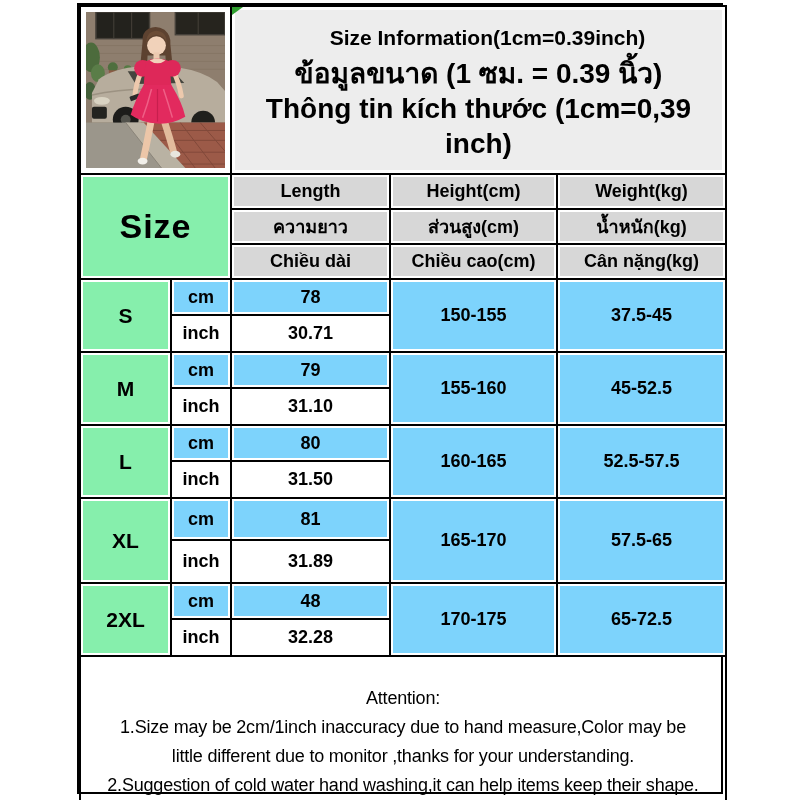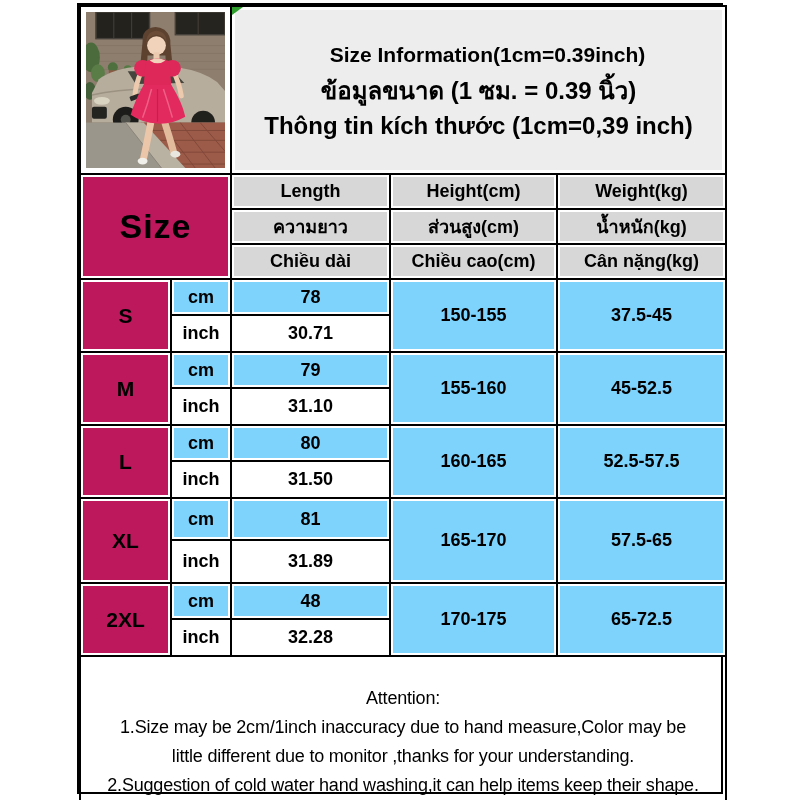--- a/index.html
+++ b/index.html
@@ -12,39 +12,39 @@
     border:2px solid #000;box-sizing:border-box;background:#fff;
   }
   table.grid{
     width:100%;height:100%;border-collapse:collapse;table-layout:fixed;
   }
   table.grid td{
     border:2px solid #000;padding:0;text-align:center;vertical-align:middle;
     overflow:hidden;
   }
   
-  .shade-dark{background:#be185d;box-shadow:inset 0 0 0 2px #fff;}
+  .shade-dark{background:#86efac;box-shadow:inset 0 0 0 2px #fff;}
   .shade-head{background:#d7d7d7;box-shadow:inset 0 0 0 2px #fff;}
   .shade-lite{background:#7dd3fc;box-shadow:inset 0 0 0 2px #fff;}
   .shade-title{background:#ededed;box-shadow:inset 0 0 0 3px #fff;}
   
   .r-top{height:166px;}
   .r-h{height:35px;}
   .r-cm{height:36px;}
   .r-in{height:37px;}
   .r-cm-xl{height:42px;}
   .r-in-xl{height:43px;}
   .r-att{height:172px;}
   
   .photo-cell{background:#fff;}
   .photo-frame{width:139px;height:156px;margin:5px auto 5px;}
   .photo-frame svg{display:block;width:100%;height:100%;}
   .title-cell{position:relative;}
   .title-en{font-size:21px;font-weight:bold;line-height:36px;padding-left:18px;}
-  .title-sub{font-size:24px;font-weight:bold;line-height:35px;}
+  .title-sub{font-size:28px;font-weight:bold;line-height:35px;}
   .corner-tri{
     position:absolute;top:0;left:0;width:0;height:0;
     border-top:8px solid #2f9e2f;border-right:11px solid transparent;
   }
   .size-head{font-size:34px;font-weight:bold;letter-spacing:1px;}
   .col-h{font-size:18px;font-weight:bold;}
   .size-label{font-size:21px;font-weight:bold;}
   .unit{font-size:18px;font-weight:bold;}
   .val{font-size:18px;font-weight:bold;}
   .merged{font-size:18px;font-weight:bold;margin-left:29px;}

